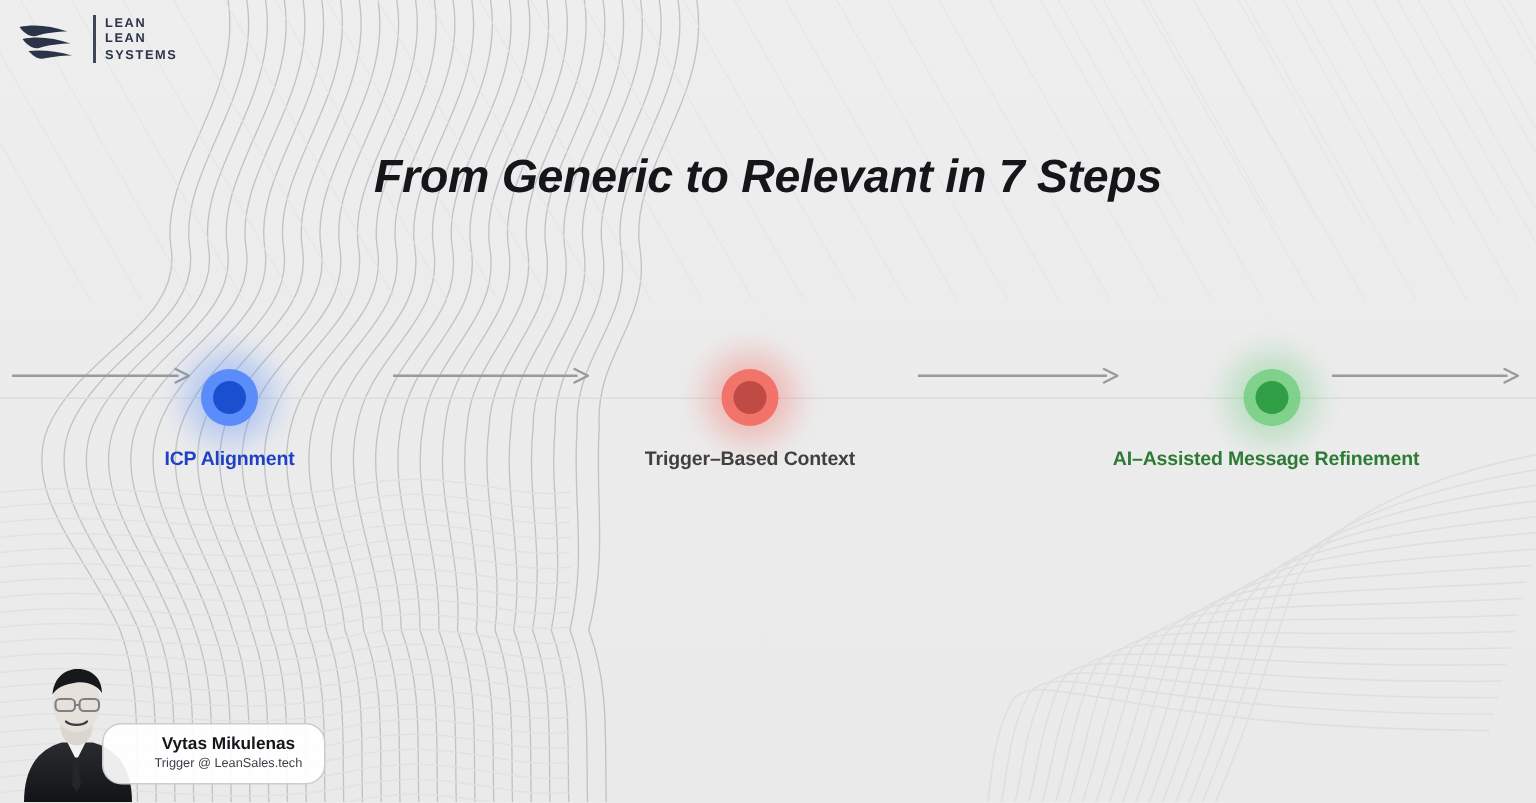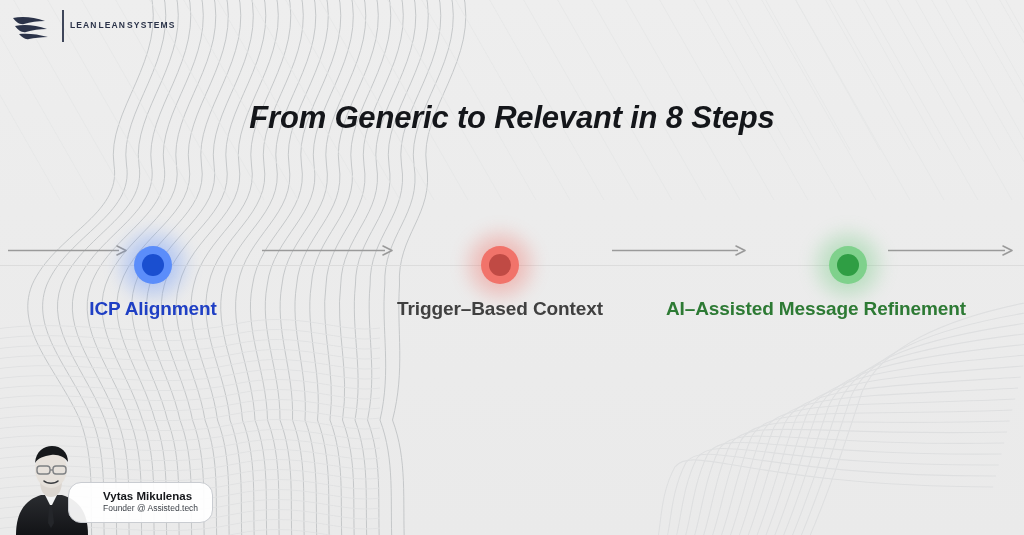--- a/index.html
+++ b/index.html
@@ -39,21 +39,21 @@
   }
   .logo-mark { width: 44px; height: 34px; display: block; }
   .logo-divider {
     width: 2px;
     height: 32px;
     background: #2b3349;
     opacity: .9;
   }
   .logo-words {
     display: flex;
-    flex-direction: row;
+    flex-direction: column;
     justify-content: flex-start;
     gap: 1px;
   }
   .logo-words span {
     font-family: "Liberation Sans", sans-serif;
     font-size: 8.5px;
     font-weight: 700;
     letter-spacing: 1.1px;
     color: #2b3349;
     line-height: 9.5px;
@@ -127,21 +127,21 @@
     height: 22px;
     border-radius: 50%;
   }
 
   .node-label {
     position: absolute;
     top: 298px;
     transform: translateX(-50%);
     white-space: nowrap;
     font-family: "Liberation Sans", sans-serif;
-    font-size: 19px;
+    font-size: 13px;
     font-weight: 700;
     letter-spacing: -0.1px;
     z-index: 6;
   }
 
   
   .presenter {
     position: absolute;
     left: 0;
     bottom: 0;
@@ -159,21 +159,21 @@
   }
   .presenter-photo svg { display: block; }
   .presenter-pill {
     position: absolute;
     left: 68px;
     bottom: 12px;
     padding: 7px 14px 8px 34px;
     background: rgba(255,255,255,0.92);
     border: 1px solid #c9ccd1;
     border-radius: 13px;
-    text-align: left;
+    text-align: center;
     box-sizing: border-box;
     min-width: 114px;
   }
   .presenter-name {
     font-family: "Liberation Sans", sans-serif;
     font-size: 11.5px;
     font-weight: 700;
     color: #14161a;
     line-height: 13px;
     white-space: nowrap;
@@ -328,21 +328,21 @@
       <path d="M7 25 C15 24 26 25 36 28 C29 28 22 29 17 30 C13 31 10 28 7 25 Z" fill="#2b3349"></path>
     </svg>
     <div class="logo-divider"></div>
     <div class="logo-words">
       <span>LEAN</span>
       <span>LEAN</span>
       <span>SYSTEMS</span>
     </div>
   </div>
 
-  <div class="title">From Generic to Relevant in 8 Steps</div>
+  <div class="title">From Generic to Relevant in 7 Steps</div>
 
   <div class="timeline-axis"></div>
 
   <div id="arrows">
       <div class="arrow" style="left: 8px; width: 118px;">
         <svg width="118" height="13" viewBox="0 0 118 13">
           <line x1="0" y1="6.5" x2="111" y2="6.5" stroke="#9a9a9a" stroke-width="1.6"></line>
           <polyline points="109,2 118,6.5 109,11" fill="none" stroke="#9a9a9a" stroke-width="1.6" stroke-linecap="round" stroke-linejoin="round"></polyline>
         </svg>
       </div>
@@ -379,21 +379,21 @@
           <div class="core" style="background:#c04a44"></div>
         </div>
       </div>
       <div class="node-label" style="left: 500px; color: #404040;">Trigger–Based Context</div>
       <div class="node" style="left: 848px;">
         <div class="glow" style="background:radial-gradient(circle, #6fc97f 0%, #6fc97f88 38%, transparent 68%)"></div>
         <div class="ring" style="background:#7fd18c">
           <div class="core" style="background:#2f9e44"></div>
         </div>
       </div>
-      <div class="node-label" style="left: 816px; color: rgb(45, 122, 52);">AI–Assisted Message Refinement</div>
+      <div class="node-label" style="left: 844px; color: rgb(45, 122, 52);">AI–Assisted Message Refinement</div>
     </div>
 
   <div class="presenter">
     <div class="presenter-photo">
       <svg width="86" height="106" viewBox="0 0 86 106">
         <defs>
           <linearGradient id="suitG" x1="0" y1="0" x2="0" y2="1">
             <stop offset="0%" stop-color="#2a2c30"></stop>
             <stop offset="100%" stop-color="#121316"></stop>
           </linearGradient>
@@ -405,17 +405,17 @@
         <ellipse cx="43" cy="40" rx="16" ry="19" fill="#e6e1db"></ellipse>
         <path d="M27 34 C28 22 36 17 44 17 C53 17 60 23 60 33 C57 28 50 25 43 26 C36 27 30 29 27 34 Z" fill="#16181b"></path>
         <rect x="29" y="37" width="13" height="8" rx="3" fill="none" stroke="#7e8184" stroke-width="1.4"></rect>
         <rect x="45" y="37" width="13" height="8" rx="3" fill="none" stroke="#7e8184" stroke-width="1.4"></rect>
         <path d="M42 41 L45 41" stroke="#7e8184" stroke-width="1.4"></path>
         <path d="M36 52 C39 55 47 55 50 52" stroke="#3b3d40" stroke-width="1.6" fill="none" stroke-linecap="round"></path>
       </svg>
     </div>
     <div class="presenter-pill">
       <div class="presenter-name">Vytas Mikulenas</div>
-      <div class="presenter-role">Founder @ Assisted.tech</div>
+      <div class="presenter-role">Trigger @ LeanSales.tech</div>
     </div>
   </div>
 
 </div>
 
 </body></html>

